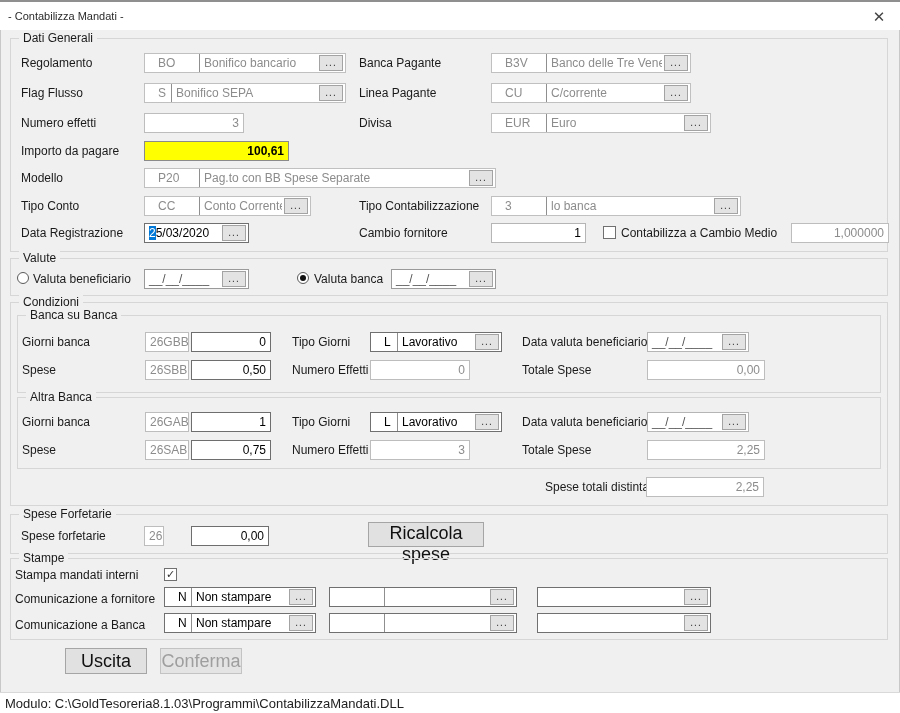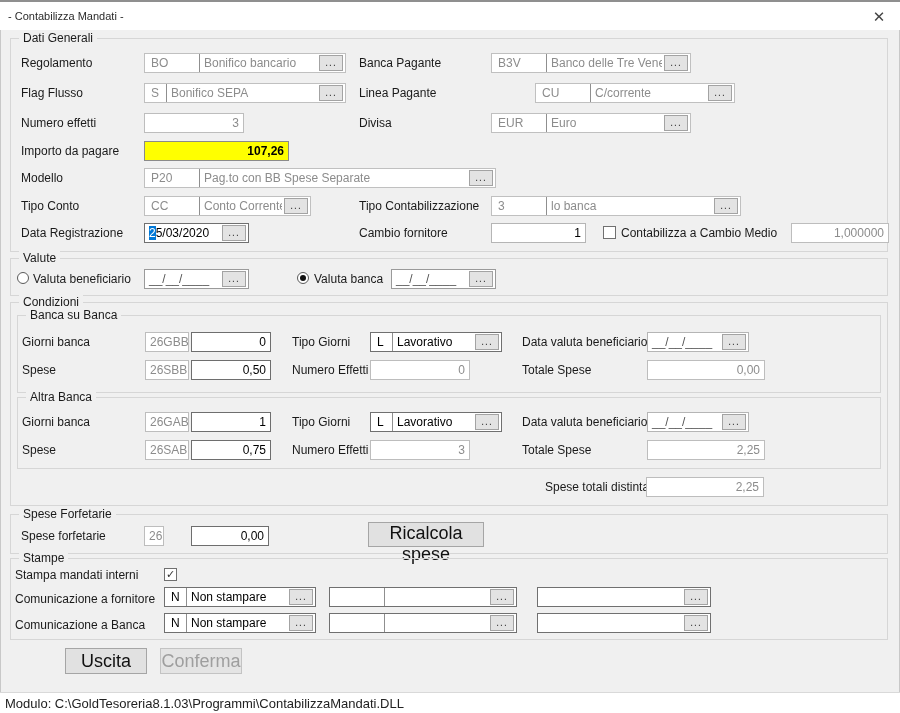--- a/index.html
+++ b/index.html
@@ -20,21 +20,21 @@
 
   .field { position:absolute; height:20px; background:#fff; border:1px solid #707070; display:flex; align-items:center; padding:0 4px; overflow:hidden; white-space:nowrap; }
   .num { justify-content:flex-end; }
   .ro { border-color:#bdbdbd; color:#8c8c8c; }
   .ed { border-color:#6e6e6e; color:#000; }
   .hl { background:#ffff00; font-weight:bold; color:#000; border-color:#8a8a8a; }
 
   .comp { position:absolute; height:20px; background:#fff; border:1px solid #9a9a9a; display:flex; align-items:center; overflow:hidden; }
   .comp.ro { border-color:#c0c0c0; color:#8c8c8c; }
   .comp.ed { border-color:#707070; color:#000; }
-  .comp .code { flex:none; width:55px; height:100%; display:flex; align-items:center; padding:0 6px; border-right:1px solid #8f8f8f; overflow:hidden; white-space:nowrap; }
+  .comp .code { flex:none; width:55px; height:100%; display:flex; align-items:center; padding:0 13px; border-right:1px solid #8f8f8f; overflow:hidden; white-space:nowrap; }
   .comp .cw22 { width:22px; }
   .comp .desc { flex:1; padding:0 4px; overflow:hidden; white-space:nowrap; }
   .more { flex:none; width:24px; height:16px; margin:0 2px; background:#e3e3e3; border:1px solid #a3a3a3; font-size:10px; line-height:12px; text-align:center; color:#333; font-family:"Liberation Sans", sans-serif; padding:0; letter-spacing:1px; }
   .focus { border:1px solid #0078d7; }
   .selch { background:#0078d7; color:#fff; }
   .mask { color:#555; }
 
   .cb { position:absolute; width:13px; height:13px; background:#fff; border:1px solid #707070; font-size:11px; line-height:11px; text-align:center; color:#333; }
   .rd { position:absolute; width:12px; height:12px; background:#fff; border:1px solid #5a5a5a; border-radius:50%; }
   .rd.sel::after { content:""; position:absolute; left:2px; top:2px; width:6px; height:6px; border-radius:50%; background:#111; }
@@ -71,37 +71,37 @@
       <button class="more">...</button>
     </div>
 
     <span class="lbl" style="left:10px;top:44px;">Flag Flusso</span>
     <div class="comp ro" style="left:133px;top:44px;width:202px;">
       <span class="code cw22">S</span>
       <span class="desc">Bonifico SEPA</span>
       <button class="more">...</button>
     </div>
     <span class="lbl" style="left:348px;top:44px;">Linea Pagante</span>
-    <div class="comp ro" style="left:480px;top:44px;width:200px;margin-left:44px;">
+    <div class="comp ro" style="left:480px;top:44px;width:200px;">
       <span class="code">CU</span>
       <span class="desc">C/corrente</span>
       <button class="more">...</button>
     </div>
 
     <span class="lbl" style="left:10px;top:74px;">Numero effetti</span>
     <div class="field num ro" style="left:133px;top:74px;width:100px;">3</div>
     <span class="lbl" style="left:348px;top:74px;">Divisa</span>
-    <div class="comp ro" style="left:480px;top:74px;width:200px;">
+    <div class="comp ro" style="left:480px;top:74px;width:220px;">
       <span class="code">EUR</span>
       <span class="desc">Euro</span>
       <button class="more">...</button>
     </div>
 
     <span class="lbl" style="left:10px;top:102px;">Importo da pagare</span>
-    <div class="field num hl" style="left:133px;top:102px;width:145px;">107,26</div>
+    <div class="field num hl" style="left:133px;top:102px;width:145px;">100,61</div>
 
     <span class="lbl" style="left:10px;top:129px;">Modello</span>
     <div class="comp ro" style="left:133px;top:129px;width:352px;">
       <span class="code">P20</span>
       <span class="desc">Pag.to con BB Spese Separate</span>
       <button class="more">...</button>
     </div>
 
     <span class="lbl" style="left:10px;top:157px;">Tipo Conto</span>
     <div class="comp ro" style="left:133px;top:157px;width:167px;">

